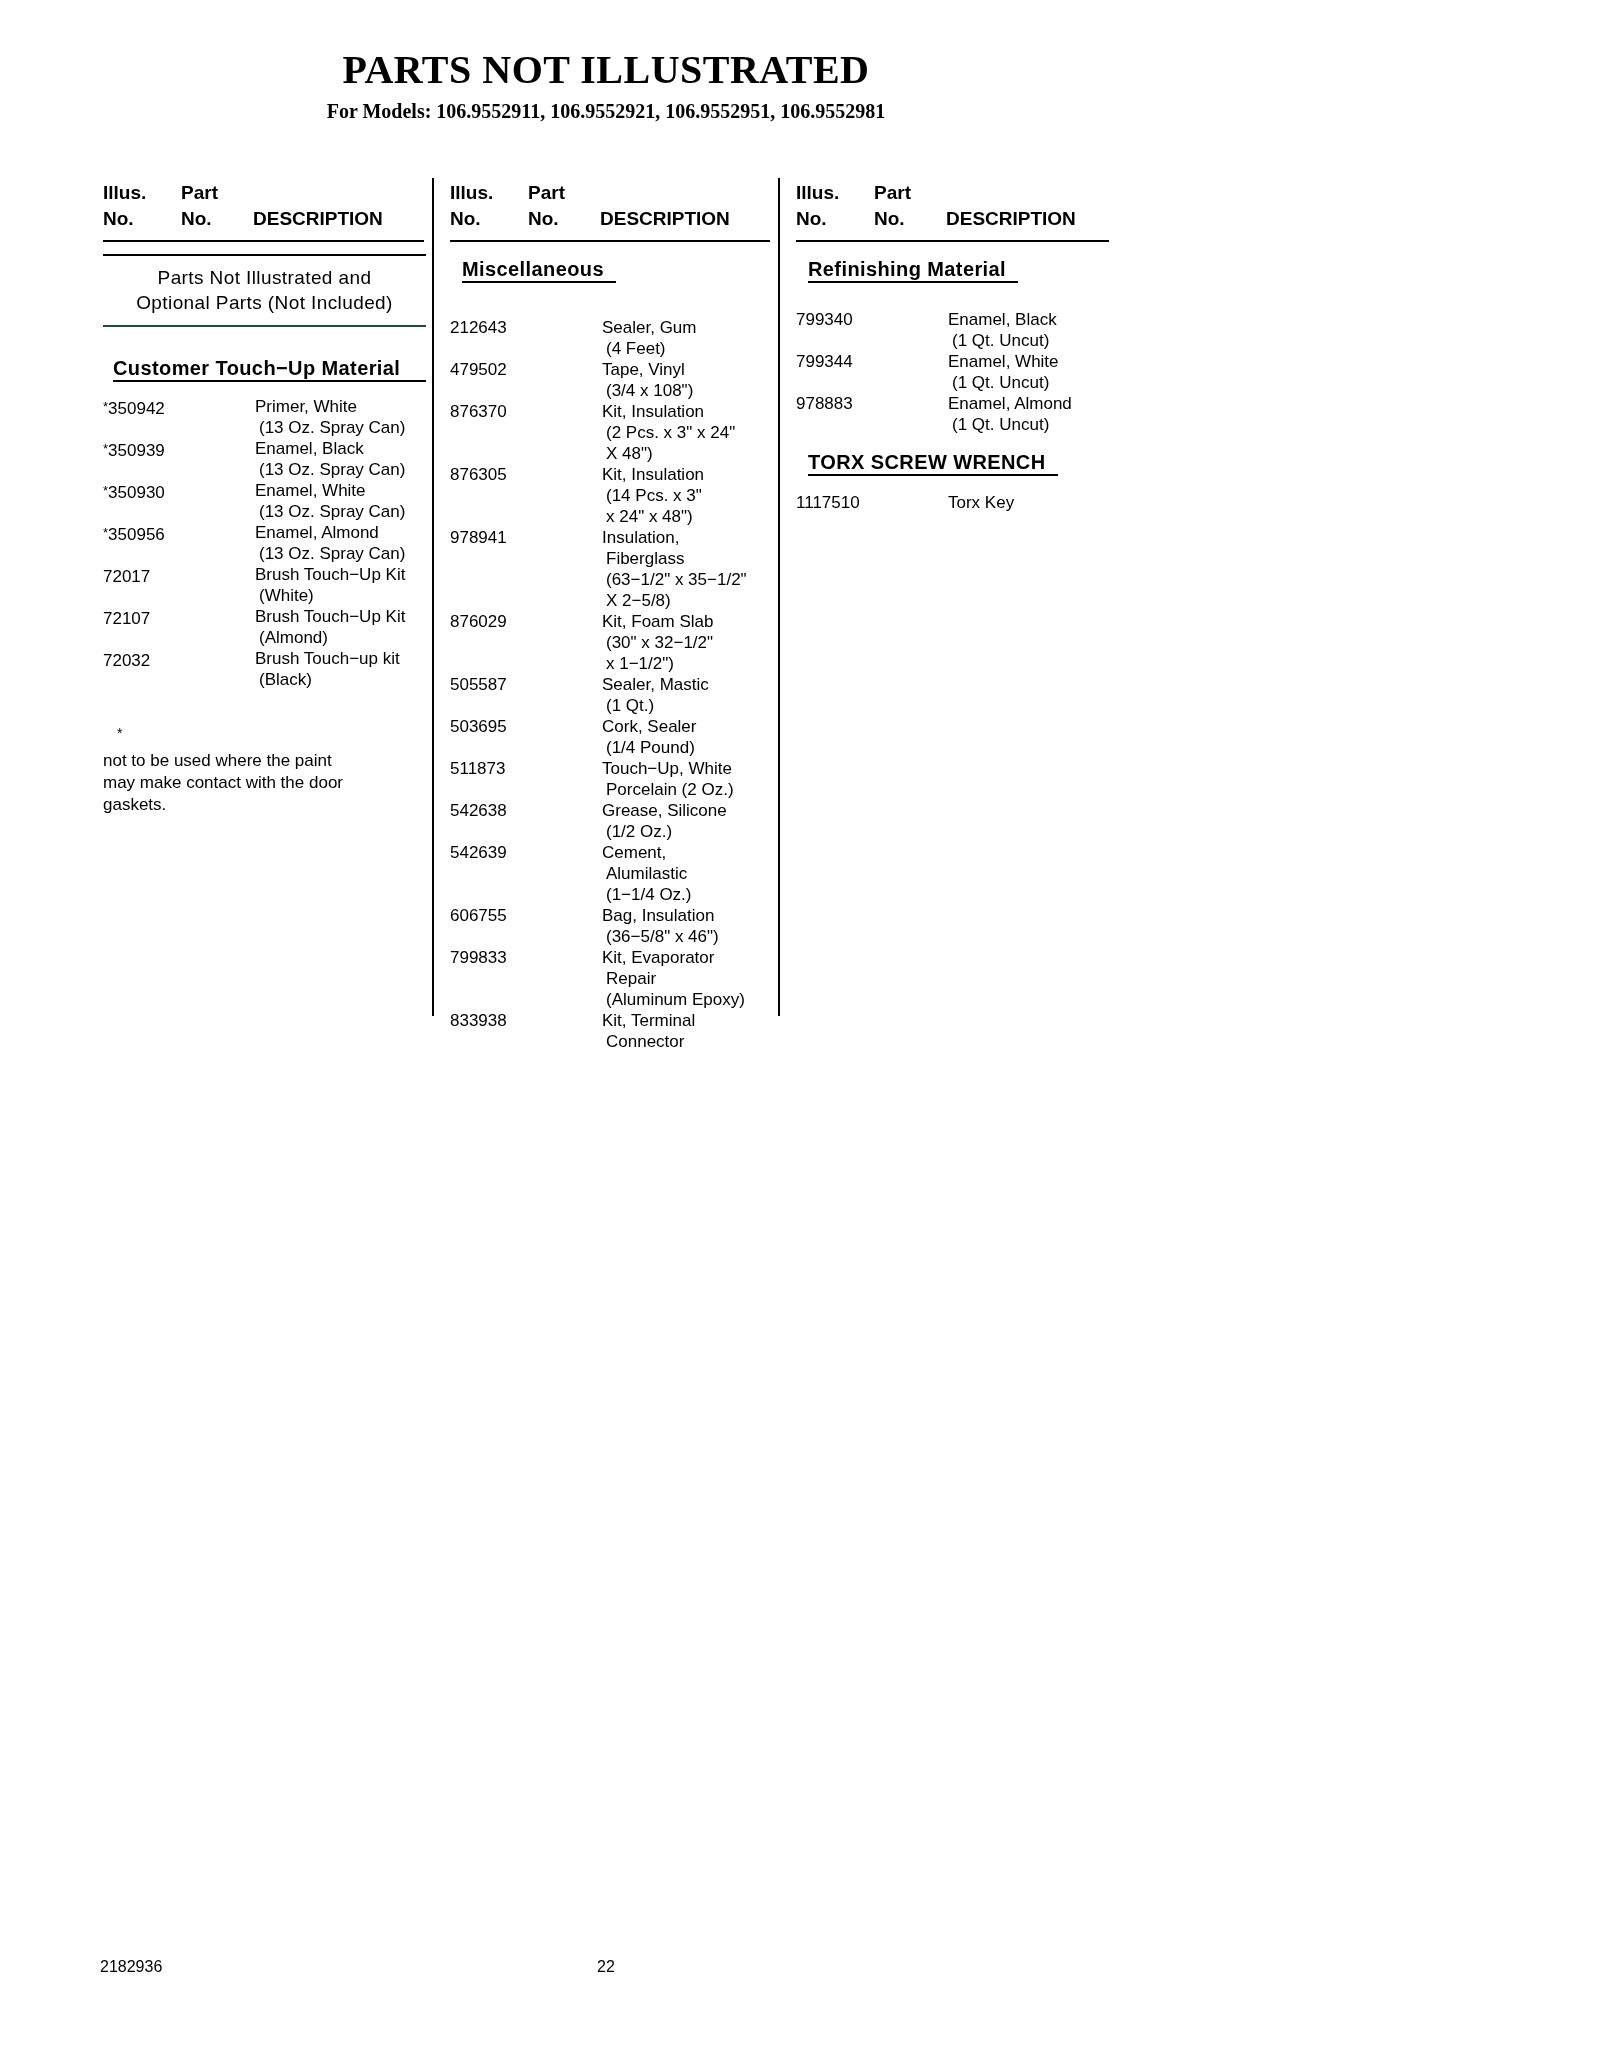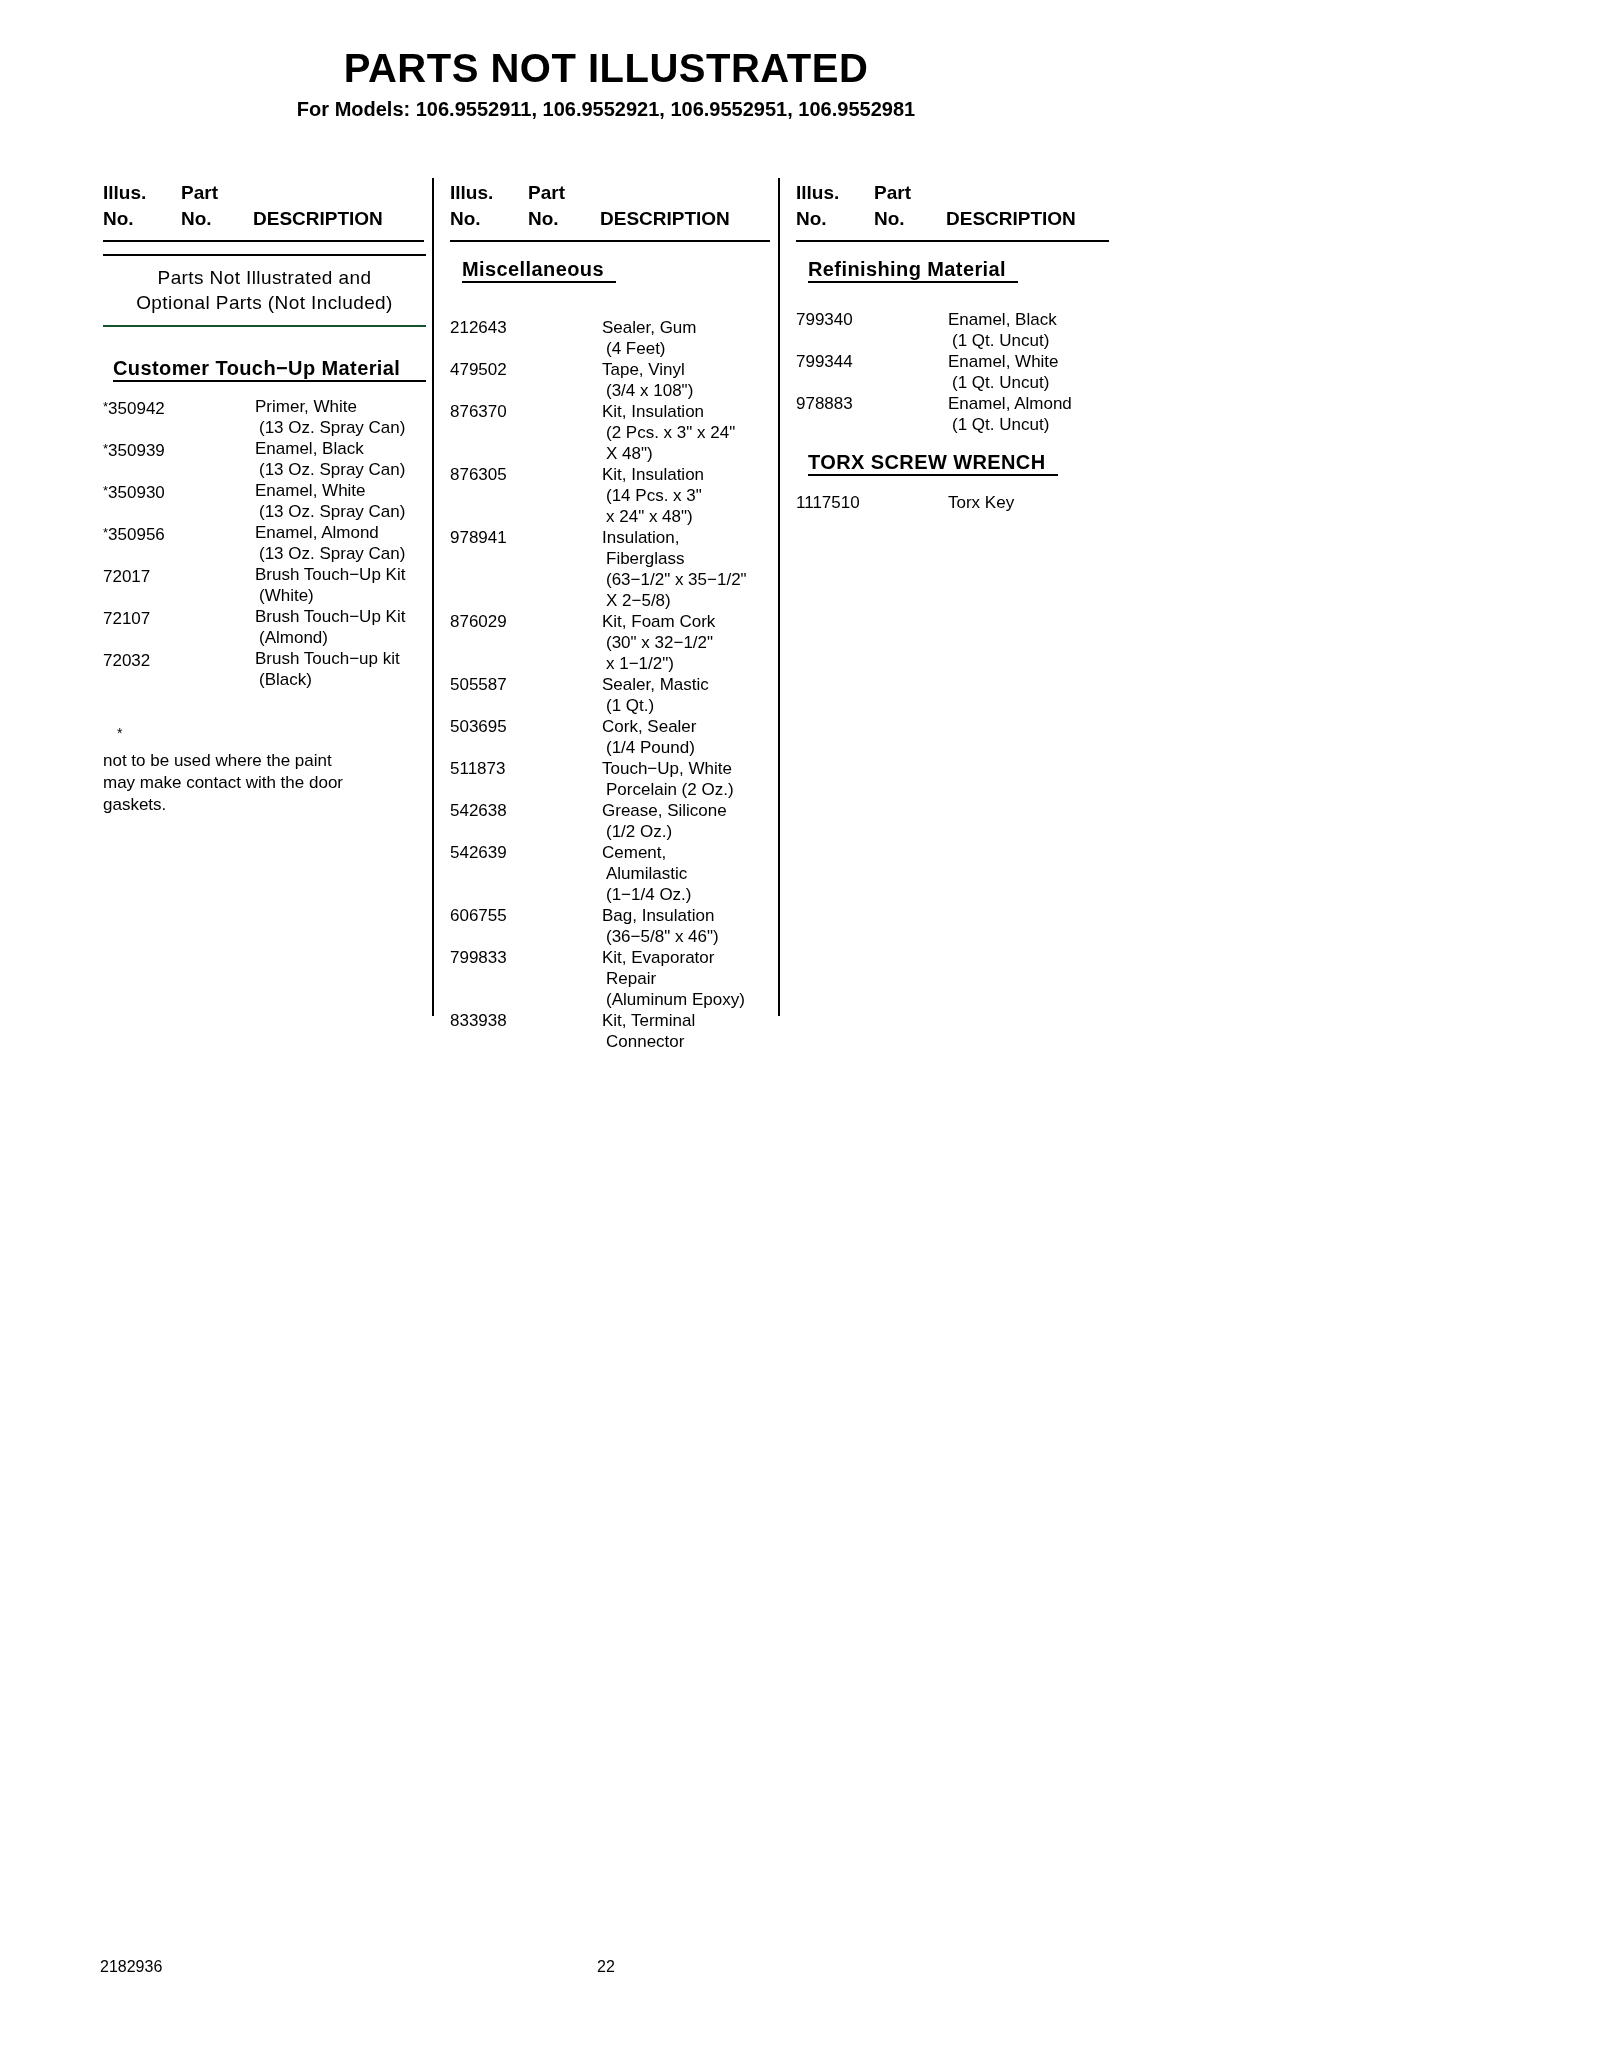--- a/index.html
+++ b/index.html
@@ -4,21 +4,21 @@
 <style>
   * { margin: 0; padding: 0; box-sizing: border-box; }
   html, body { background: #ffffff; }
   body {
     width: 1600px; height: 2071px; position: relative;
     font-family: "Liberation Sans", sans-serif; color: #000;
     overflow: hidden;
   }
   .sheet { position: absolute; inset: 0; }
 
-  .doc-header { position: absolute; top: 46px; left: 0; width: 1212px; text-align: center; }
+  .doc-header { position: absolute; top: 46px; left: 0; width: 1212px; text-align: center; font-family: Liberation Serif, serif; }
   .title { font-size: 40px; font-weight: bold; letter-spacing: 0.5px; }
   .models { font-size: 20px; font-weight: bold; margin-top: 7px; }
   .finishes { font-size: 20px; font-weight: bold; margin-top: 2px; white-space: pre-wrap; }
 
   .columns { position: absolute; top: 178px; left: 95px; width: 1022px; display: flex; align-items: flex-start; }
   .vdiv { width: 2px; background: #000; height: 838px; flex: none; }
   .col { flex: none; }
   .col1 { width: 337px; padding-left: 8px; }
   .col2 { width: 344px; padding-left: 16px; }
   .col3 { width: 337px; padding-left: 16px; }
@@ -199,21 +199,21 @@
             <span class="desc">
               <div>Insulation,</div>
               <div>Fiberglass</div>
               <div>(63−1/2" x 35−1/2"</div>
               <div>X 2−5/8)</div>
             </span>
           </div>
           <div class="item">
             <span class="part"><span>876029</span></span>
             <span class="desc">
-              <div>Kit, Foam Cork</div>
+              <div>Kit, Foam Slab</div>
               <div>(30" x 32−1/2"</div>
               <div>x 1−1/2")</div>
             </span>
           </div>
           <div class="item">
             <span class="part"><span>505587</span></span>
             <span class="desc">
               <div>Sealer, Mastic</div>
               <div>(1 Qt.)</div>
             </span>

